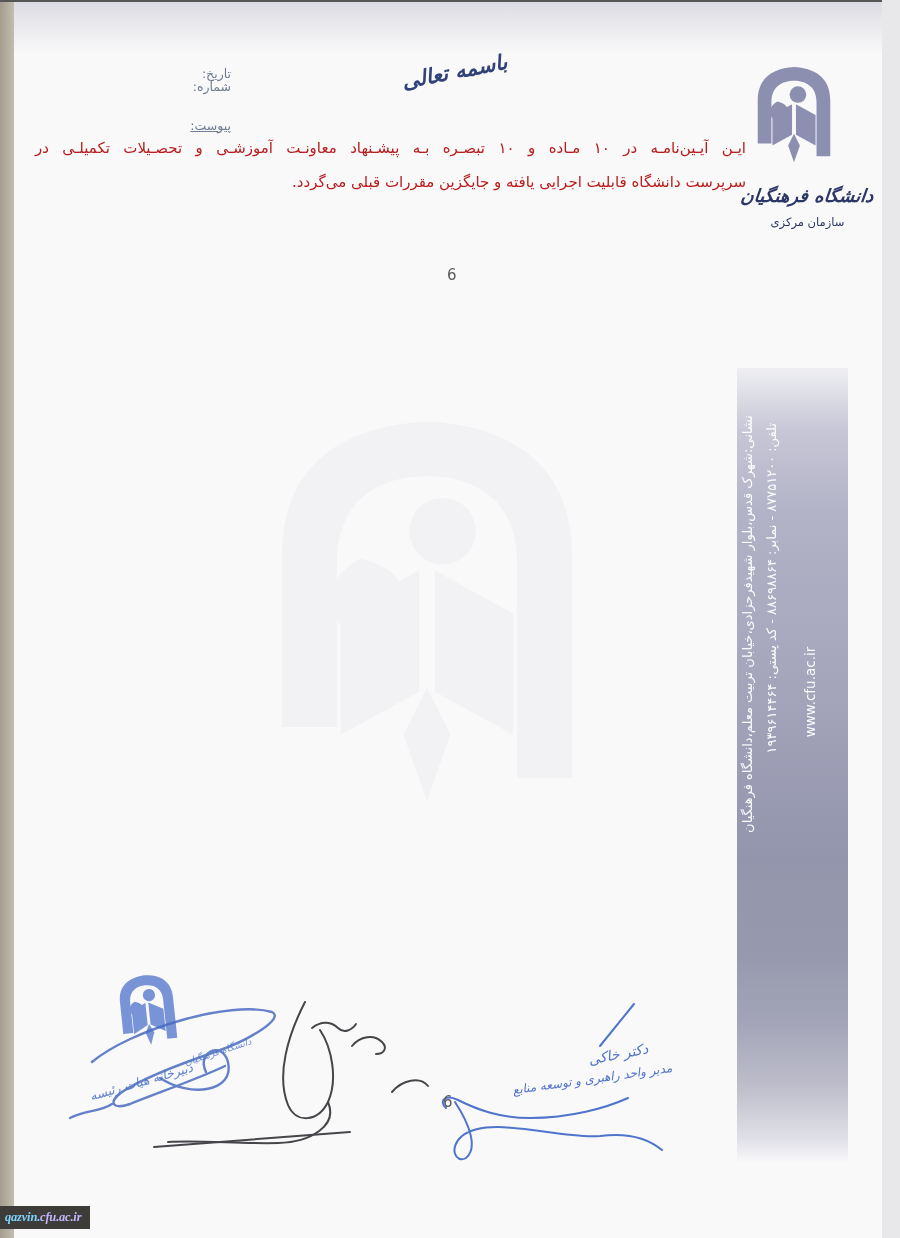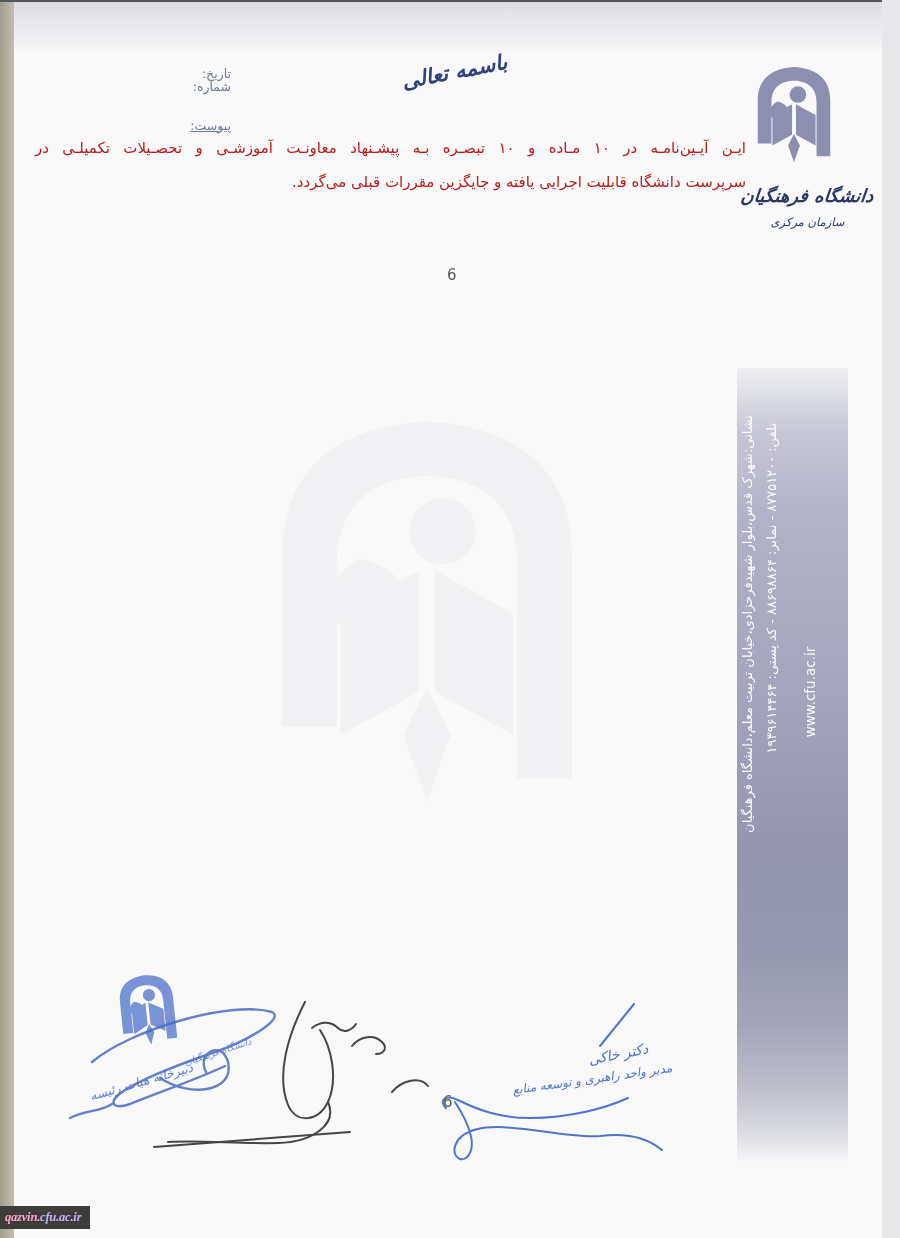--- a/index.html
+++ b/index.html
@@ -11,21 +11,21 @@
   .scan-left-strip{position:absolute;left:0;top:2px;width:14px;height:1236px;background:linear-gradient(90deg,#a39d8f,#c3bdaf);}
   .scan-right-edge{position:absolute;left:884px;top:0;width:16px;height:1238px;background:linear-gradient(90deg,#c4c4cc,#ececf0);opacity:.7;}
   
   .hlabel{position:absolute;right:651px;color:#6e7b90;font-size:12.5px;direction:rtl;white-space:nowrap;}
   .hl1{top:66px;} .hl2{top:79px;} .hl3{top:118px;text-decoration:underline;}
   
   .bismillah{position:absolute;left:398px;top:60px;width:110px;color:#31417a;font-size:21px;font-style:italic;font-weight:bold;direction:rtl;transform:rotate(-11deg);letter-spacing:1px;}
   
   .logo-svg-top{position:absolute;left:745px;top:56px;width:98px;height:128px;color:#8d8fb0;}
   .logo-uni{position:absolute;left:733px;top:185px;width:148px;text-align:center;color:#2c3766;font-size:18px;font-weight:bold;font-style:italic;direction:rtl;white-space:nowrap;transform:skewX(-6deg);}
-  .logo-org{position:absolute;left:755px;top:215px;width:105px;text-align:center;color:#2c3766;font-size:11.5px;font-style:italic;direction:rtl;white-space:nowrap;}
+  .logo-org{position:absolute;left:755px;top:215px;width:105px;text-align:center;color:#2c3766;font-size:11.5px;direction:rtl;white-space:nowrap;}
   
   .body-text{position:absolute;left:35px;top:131px;width:711px;direction:rtl;color:#b91c1c;font-size:15px;line-height:34px;}
   .bline{width:100%;}
   .just{text-align:justify;text-align-last:justify;}
   .last{text-align:right;}
   
   .pagenum{position:absolute;color:#5a5a5a;font-size:15px;}
   .pn-top{left:447px;top:266px;}
   .pn-bottom{left:443px;top:1093px;}
   
@@ -41,21 +41,21 @@
   .stamp-text1{position:absolute;left:183px;top:1046px;color:#5f80cf;font-size:9.5px;direction:rtl;white-space:nowrap;transform:rotate(-18deg);opacity:.85;font-style:italic;}
   .stamp-text2{position:absolute;left:88px;top:1074px;color:#4f73c9;font-size:12.5px;direction:rtl;white-space:nowrap;transform:rotate(-16deg);opacity:.9;font-style:italic;letter-spacing:2px;}
   
   .sig-svg{position:absolute;left:40px;top:950px;width:660px;height:230px;}
   
   .hw{position:absolute;color:#4f71c8;direction:rtl;white-space:nowrap;font-style:italic;}
   .hw1{left:588px;top:1046px;font-size:14px;transform:rotate(-11deg);}
   .hw2{left:512px;top:1072px;font-size:12px;transform:rotate(-8deg);}
   
   .wm-bar{position:absolute;left:0;top:1206px;width:90px;height:23px;background:#3d3c38;display:flex;align-items:center;padding-left:5px;box-sizing:border-box;font-family:"Liberation Serif","DejaVu Serif",serif;font-style:italic;font-weight:bold;font-size:12.5px;letter-spacing:-.2px;}
-  .wm-prefix{color:#f9a8d4;}
+  .wm-prefix{color:#7dd3fc;}
   .wm-domain{color:#c4b5fd;}
 </style>
 </head>
 <body>
 
 <div class="page">
 
   <svg width="0" height="0" style="position:absolute">
     <defs>
       <symbol id="cfu-logo" viewBox="0 0 100 120">

